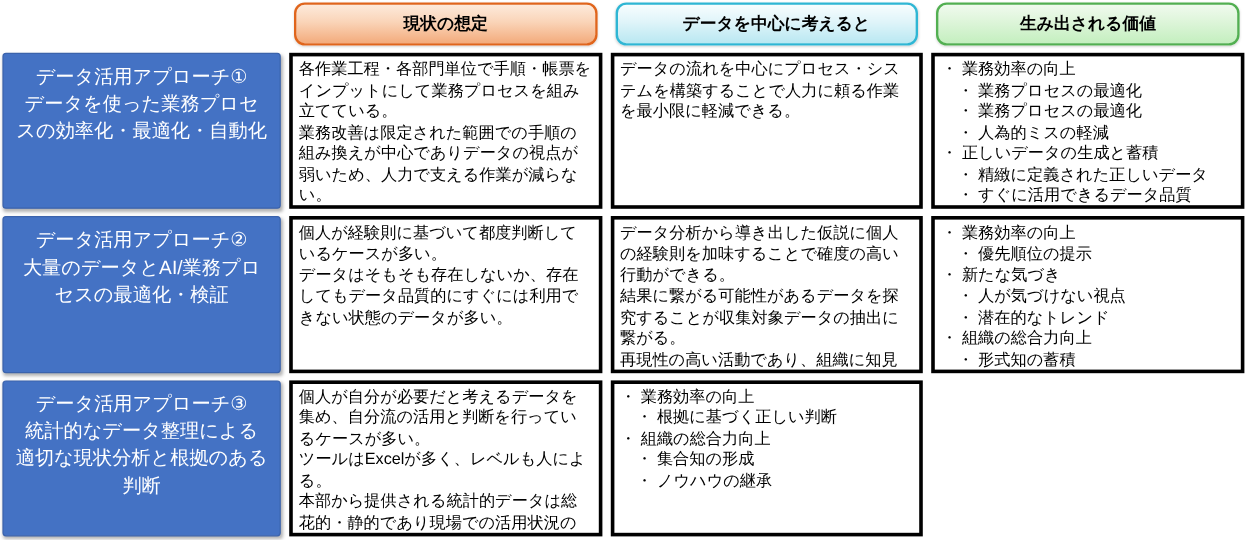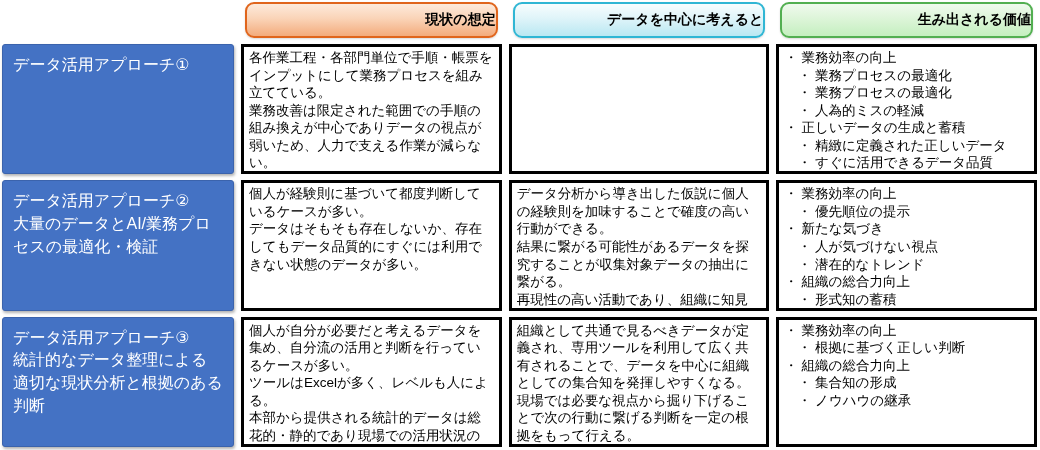--- a/index.html
+++ b/index.html
@@ -18,21 +18,21 @@
     color: #000000;
   }
 
   
   .pill {
     margin: 0 4px;
     border-radius: 9px;
     border: 2.5px solid #999;
     display: flex;
     align-items: center;
-    justify-content: flex-end;
+    justify-content: center;
     font-size: 14px;
     font-weight: bold;
     color: #000;
     box-shadow: 0 1px 2px rgba(0,0,0,0.15);
   }
   .pill-orange {
     border-color: #E0651C;
     background: linear-gradient(to bottom, #FDEADB 0%, #FAD4B8 45%, #F3AB7C 100%);
   }
   .pill-cyan {
@@ -49,21 +49,21 @@
   .row-header {
     background: #4472C4;
     border: 1px solid #3B63AC;
     border-radius: 3px;
     box-shadow: 1px 2px 3px rgba(0,0,0,0.3);
     color: #ffffff;
     padding: 9px 10px;
     font-size: 16px;
     line-height: 1.42;
   }
-  .row-header div { margin: 0; }
+  .row-header div { margin: 0; text-align: center; }
 
   
   .cell {
     background: #ffffff;
     border: 3px solid #000000;
     padding: 2px 5px;
     font-size: 13.5px;
     line-height: 1.3;
     overflow: hidden;
   }
@@ -82,27 +82,29 @@
   </div>
   <div class="pill pill-cyan">
     <span>データを中心に考えると</span>
   </div>
   <div class="pill pill-green">
     <span>生み出される価値</span>
   </div>
 
   <div class="row-header">
     <div>データ活用アプローチ①</div>
+    <div>データを使った業務プロセスの効率化・最適化・自動化</div>
   </div>
   <div class="cell">
     <p>各作業工程・各部門単位で手順・帳票をインプットにして業務プロセスを組み立てている。</p>
     <p>業務改善は限定された範囲での手順の組み換えが中心でありデータの視点が弱いため、人力で支える作業が減らない。</p>
     <p>人による2重3重チェックやデータ転載など。</p>
   </div>
   <div class="cell">
+    <p>データの流れを中心にプロセス・システムを構築することで人力に頼る作業を最小限に軽減できる。</p>
   </div>
   <div class="cell">
     <div class="vline">・ 業務効率の向上</div>
     <div class="vline">　・ 業務プロセスの最適化</div>
     <div class="vline">　・ 業務プロセスの最適化</div>
     <div class="vline">　・ 人為的ミスの軽減</div>
     <div class="vline">・ 正しいデータの生成と蓄積</div>
     <div class="vline">　・ 精緻に定義された正しいデータ</div>
     <div class="vline">　・ すぐに活用できるデータ品質</div>
   </div>
@@ -133,24 +135,20 @@
   <div class="row-header">
     <div>データ活用アプローチ③</div>
     <div>統計的なデータ整理による適切な現状分析と根拠のある判断</div>
   </div>
   <div class="cell">
     <p>個人が自分が必要だと考えるデータを集め、自分流の活用と判断を行っているケースが多い。</p>
     <p>ツールはExcelが多く、レベルも人による。</p>
     <p>本部から提供される統計的データは総花的・静的であり現場での活用状況の評価はあまり行われない。</p>
   </div>
   <div class="cell">
-    <p>組織として共通で見るべきデータが定義され、専用ツールを利用して広く共有されることで、データを中心に組織としての集合知を発揮しやすくなる。</p>
-    <p>現場では必要な視点から掘り下げることで次の行動に繋げる判断を一定の根拠をもって行える。</p>
-  </div>
-  <div class="cell">
     <div class="vline">・ 業務効率の向上</div>
     <div class="vline">　・ 根拠に基づく正しい判断</div>
     <div class="vline">・ 組織の総合力向上</div>
     <div class="vline">　・ 集合知の形成</div>
     <div class="vline">　・ ノウハウの継承</div>
   </div>
 
 </div>
 
 </body></html>

